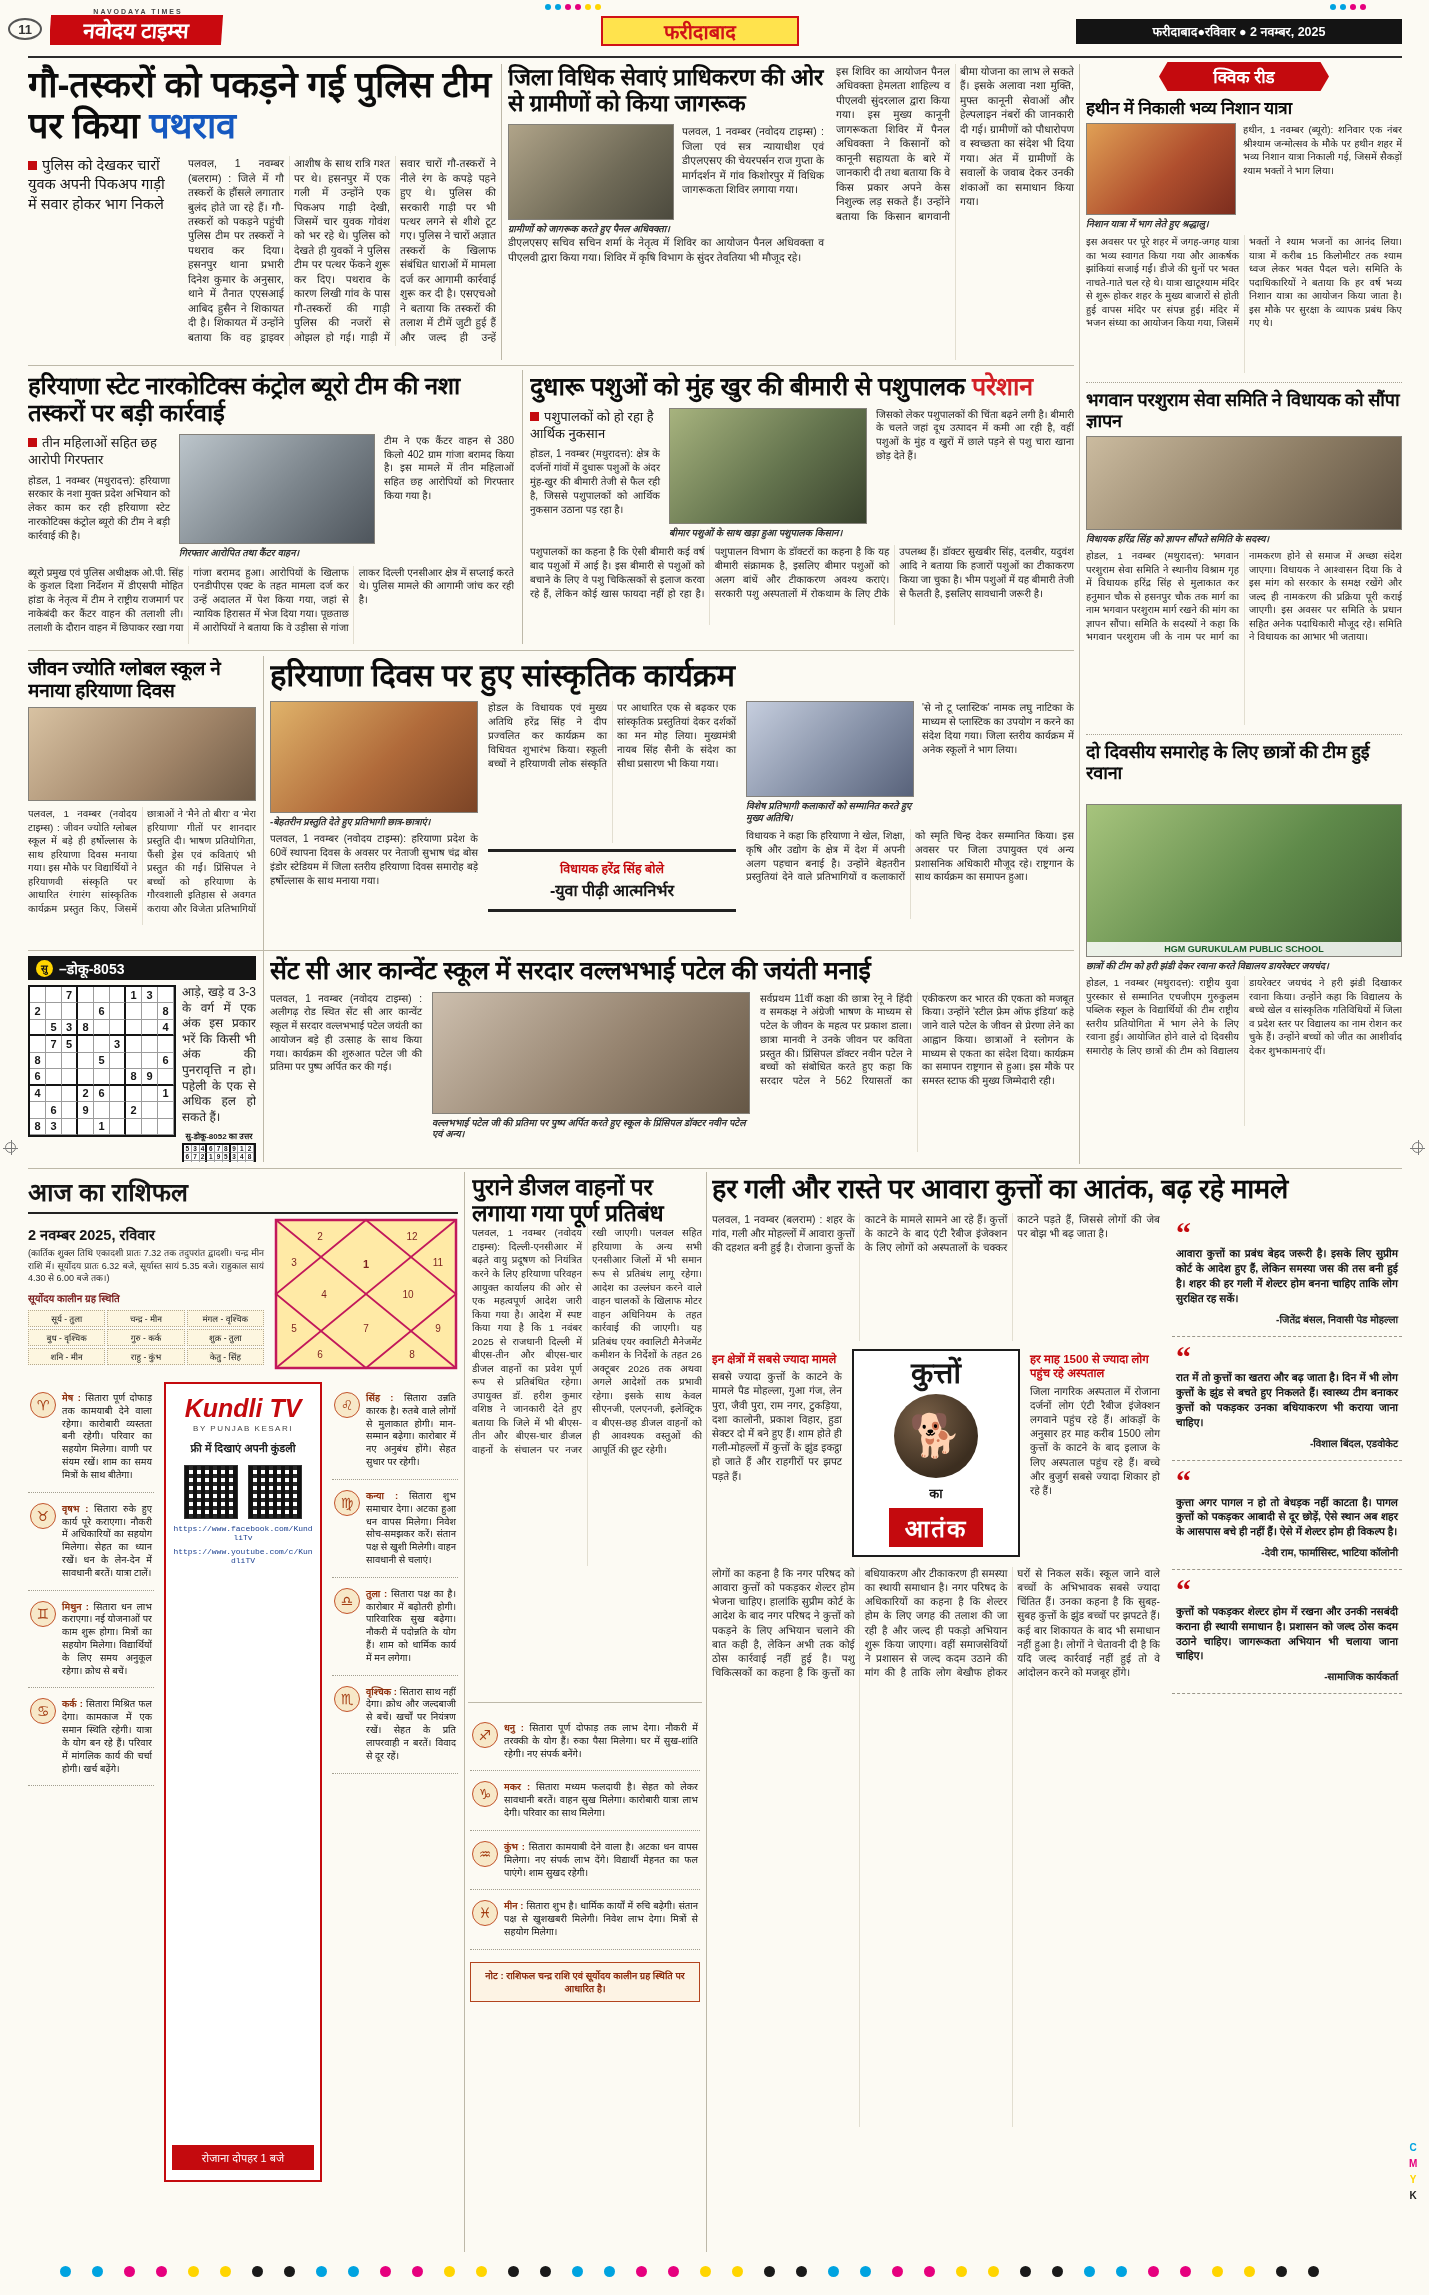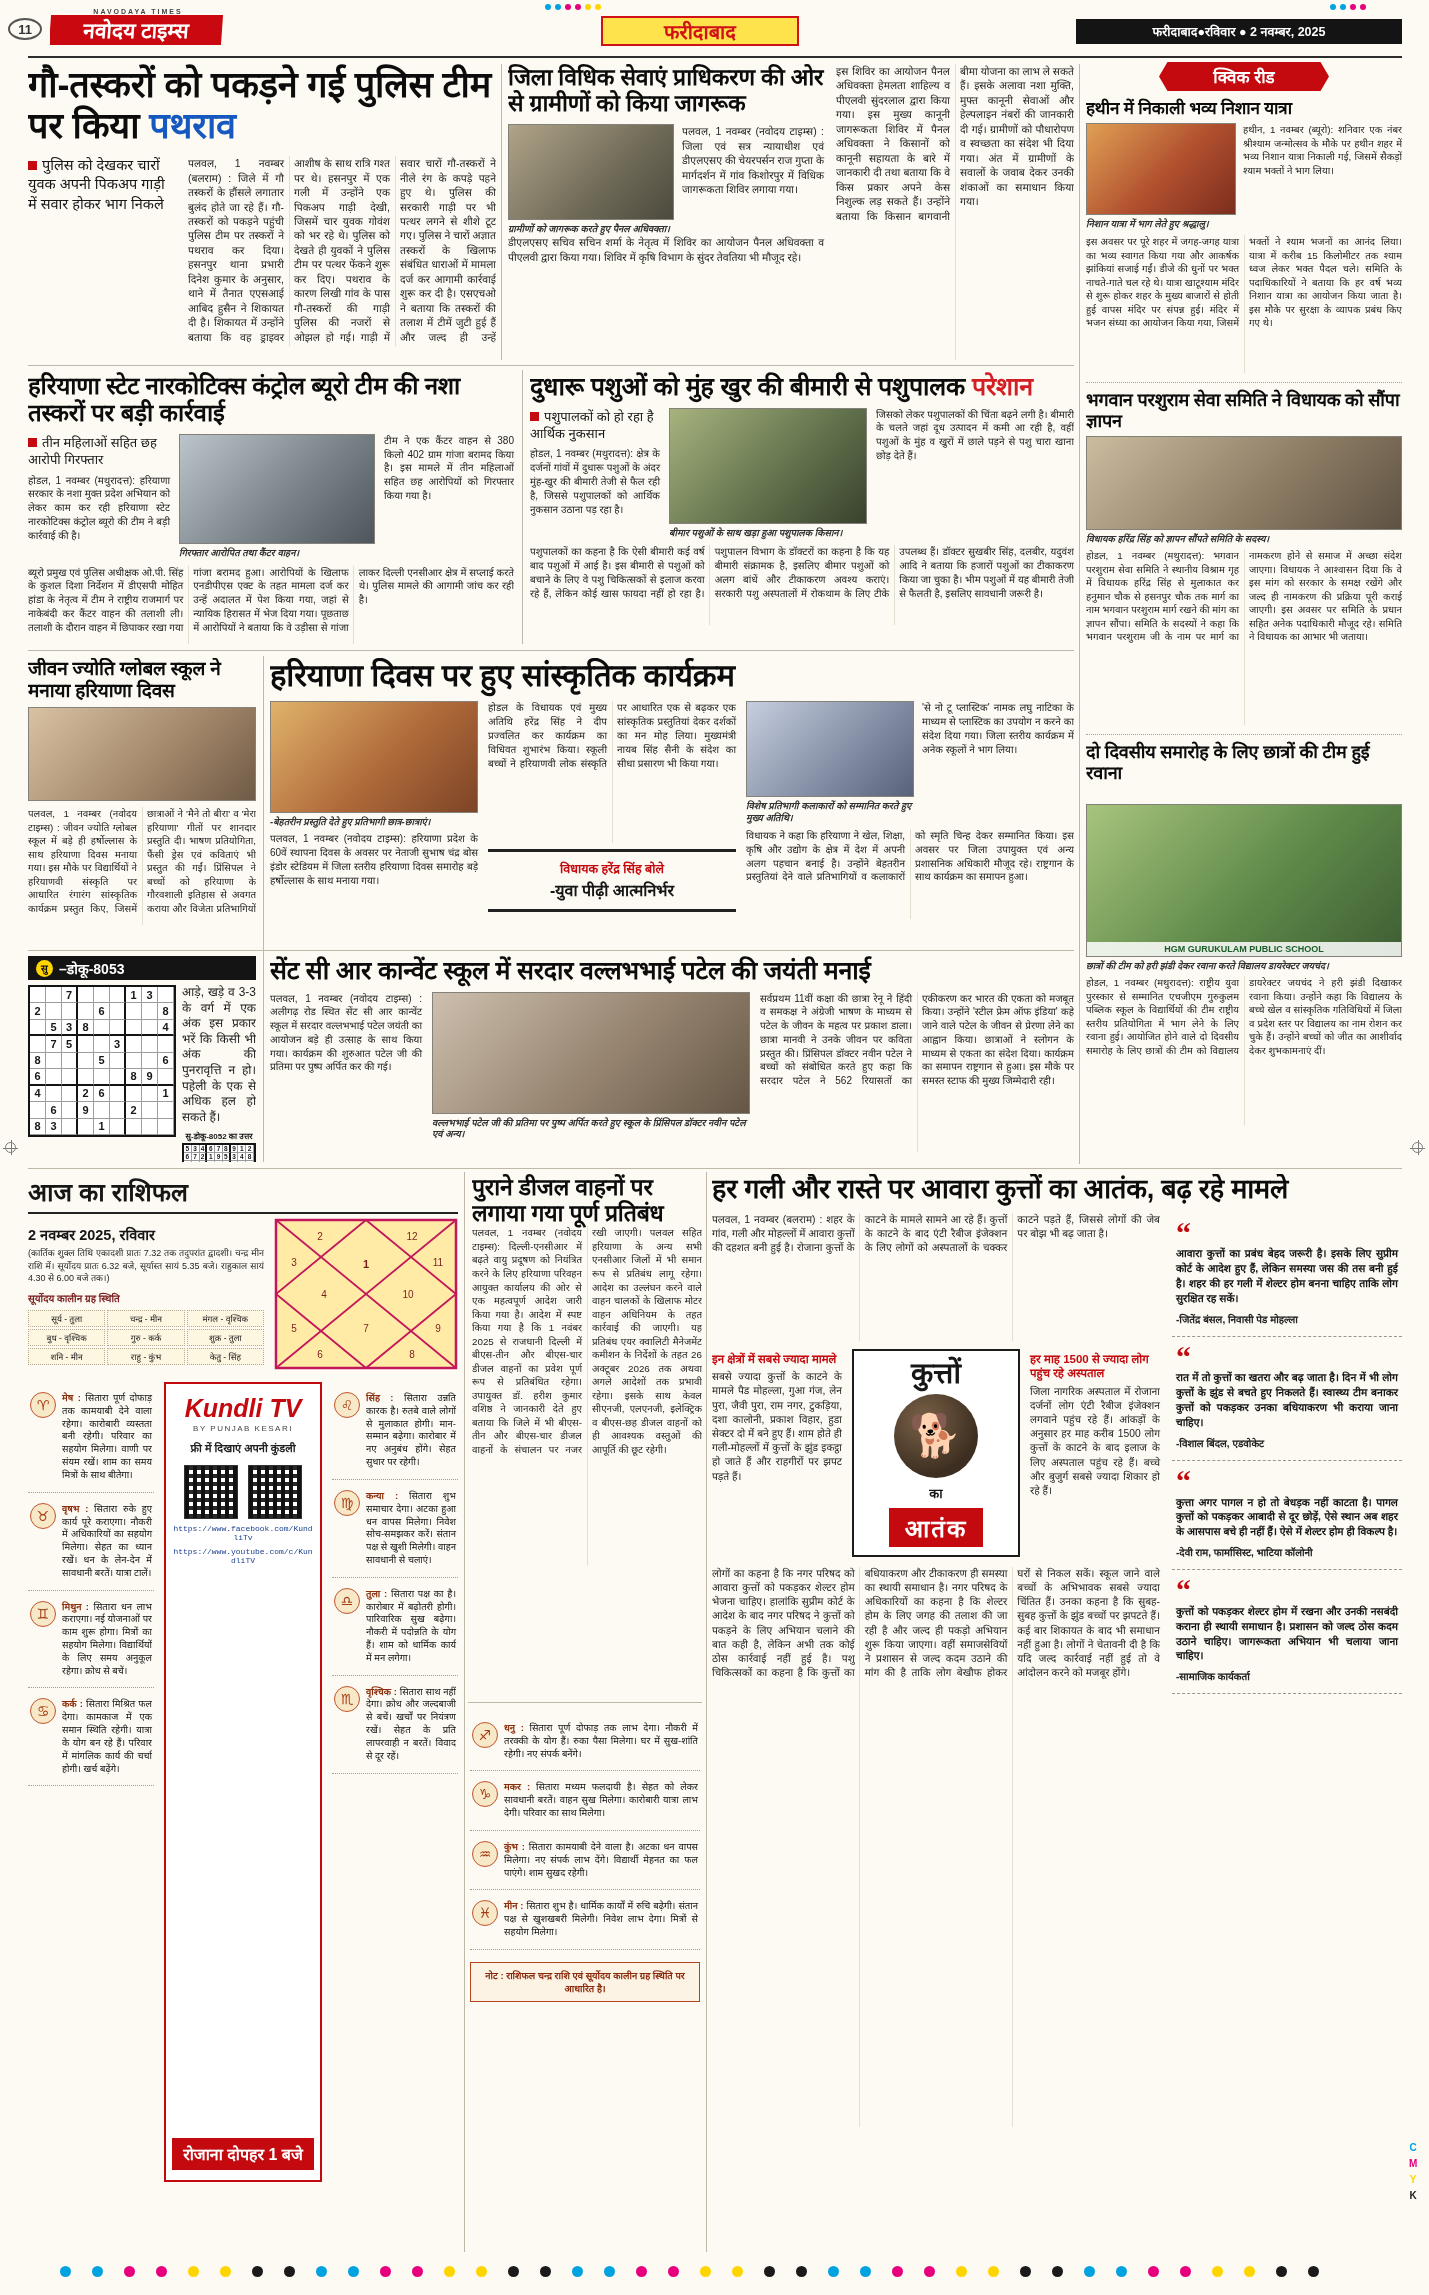--- a/index.html
+++ b/index.html
@@ -71,33 +71,33 @@
   
   #ad{border:2.5px solid #c40a0e;background:#fff;padding:10px 6px;text-align:center;height:100%;display:flex;flex-direction:column}
   .ad-logo{font-size:25px;font-weight:800;color:#c40a0e;font-style:italic}
   .ad-by{font-size:8px;letter-spacing:1.5px;color:#444;margin-top:1px}
   .ad-line{font-size:11px;font-weight:700;margin:8px 0 4px;color:#222;line-height:1.3}
   .qrrow{display:flex;justify-content:center;gap:10px;margin-top:6px}
   .qrbox{width:54px;height:54px;border:1px solid #333;
      background:repeating-linear-gradient(0deg,rgba(17,17,17,.9) 0 4px,transparent 4px 8px),
                 repeating-linear-gradient(90deg,#111 0 4px,#fff 4px 8px)}
   .ad-link{font-size:8px;font-family:"Liberation Mono",monospace;color:#1a3f8f;margin-top:5px;word-break:break-all}
-  .ad-bar{background:#c40a0e;color:#fff;font-weight:700;font-size:16px;padding:5px;margin-top:auto}
+  .ad-bar{background:#c40a0e;color:#fff;font-weight:400;font-size:11px;padding:5px;margin-top:auto}
   
   .redhead{color:#c40a0e;font-weight:800;font-size:11.5px;margin:3px 0 4px;line-height:1.25}
   #dog-g{border:2px solid #1c1c1c;background:#fff;padding:8px 6px;display:flex;flex-direction:column;gap:6px;align-items:center}
   .dg-w1{font-size:29px;font-weight:800;line-height:1}
   .dg-w2{font-size:13px;font-weight:700}
   .dg-dog{width:84px;height:84px;border-radius:50%;background:radial-gradient(circle at 35% 30%,#7a6148,#3c2e20 70%);
           display:flex;align-items:center;justify-content:center;font-size:42px}
   .dg-w3{background:#c40a0e;color:#fff;font-size:24px;font-weight:800;padding:3px 16px;letter-spacing:2px}
   .qt{padding:12px 4px 10px;border-bottom:1px dashed #9a968a}
   .qt .qm{font-size:30px;line-height:.55;color:#c40a0e;font-weight:800;font-family:"Liberation Serif",serif}
   .qt .qtx{font-size:10.5px;font-weight:700;line-height:1.42;text-align:justify;margin-top:5px}
-  .qt .qby{font-size:10px;font-weight:700;margin-top:6px;color:#222}
+  .qt .qby{font-size:10px;font-weight:700;text-align:right;margin-top:6px;color:#222}
   
   .inset{border-top:3px solid #222;border-bottom:3px solid #222;padding:8px 4px;text-align:center;margin-top:6px}
   .inset .l1{font-size:12.5px;font-weight:700;color:#c40a0e}
   .inset .l2{font-size:16px;font-weight:800;margin-top:2px}
   .kick{border:2px solid #5a534b;background:#f4efe2;color:#b31217;font-weight:800;font-size:13.5px;text-align:center;
         padding:9px 6px;line-height:1.35;margin:8px 0}
   .dots{display:flex;gap:4px;align-items:center}
   .dots .dot{width:6px;height:6px;border-radius:50%;display:inline-block}
   .dots.big{gap:21px}
   .dots.big .dot{width:11px;height:11px}

